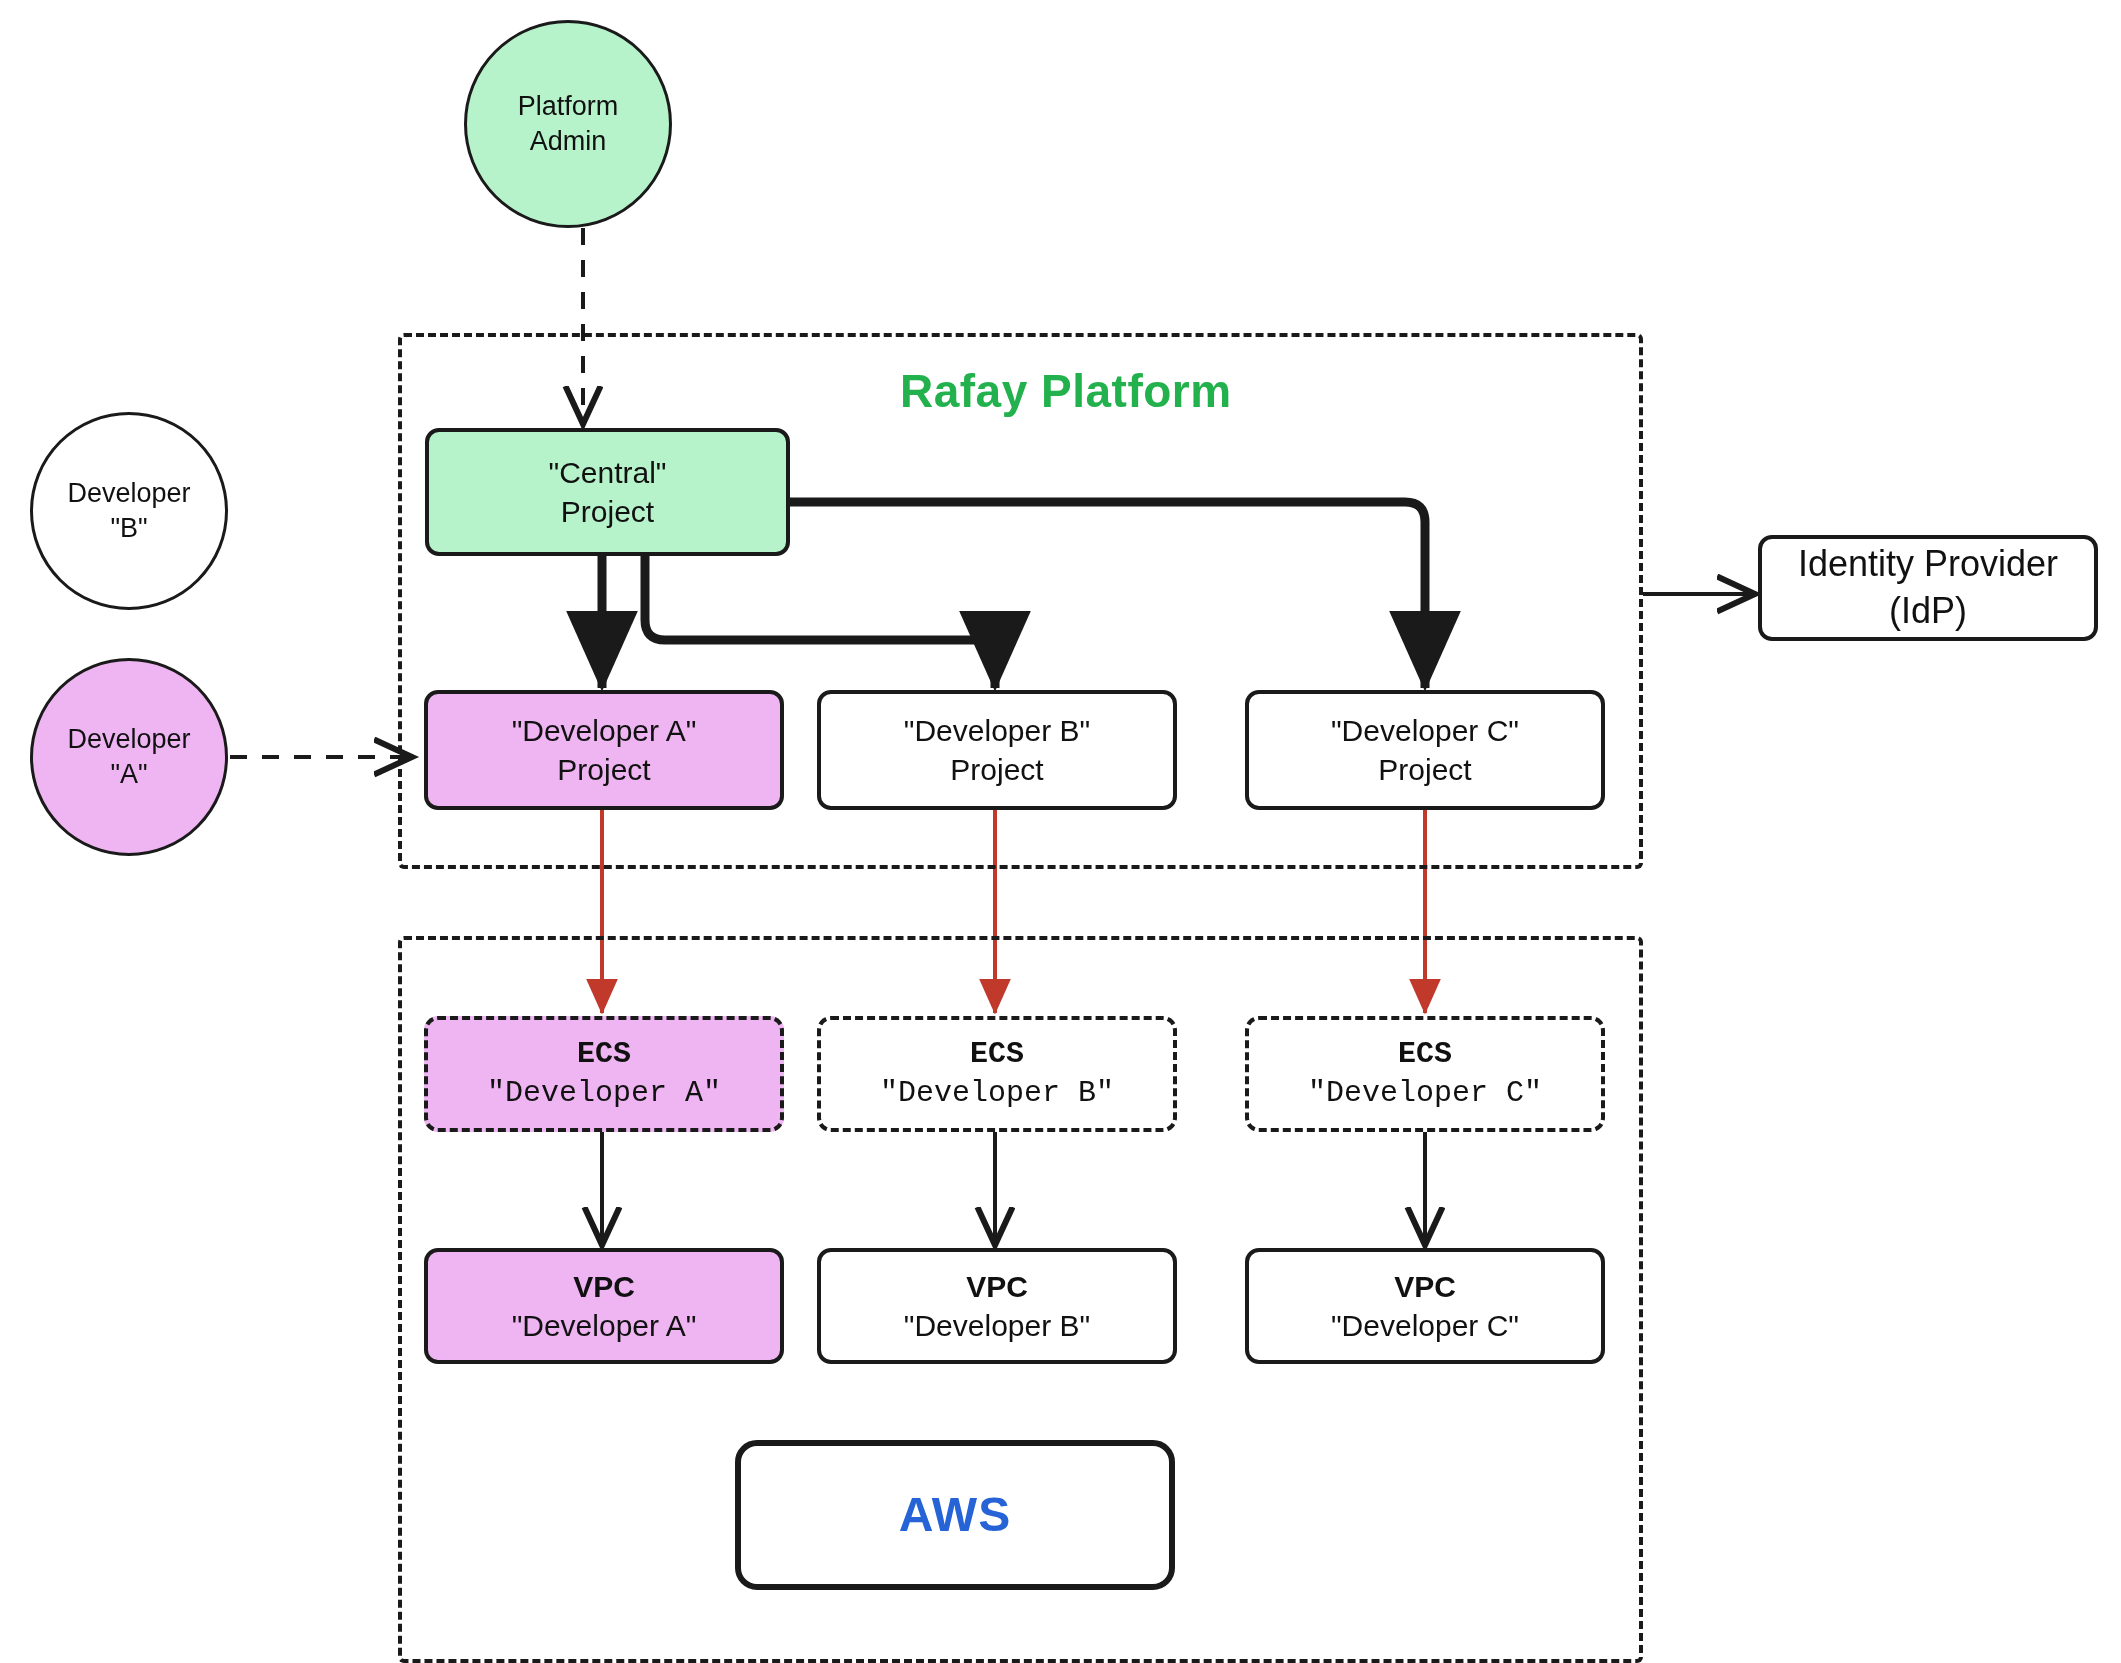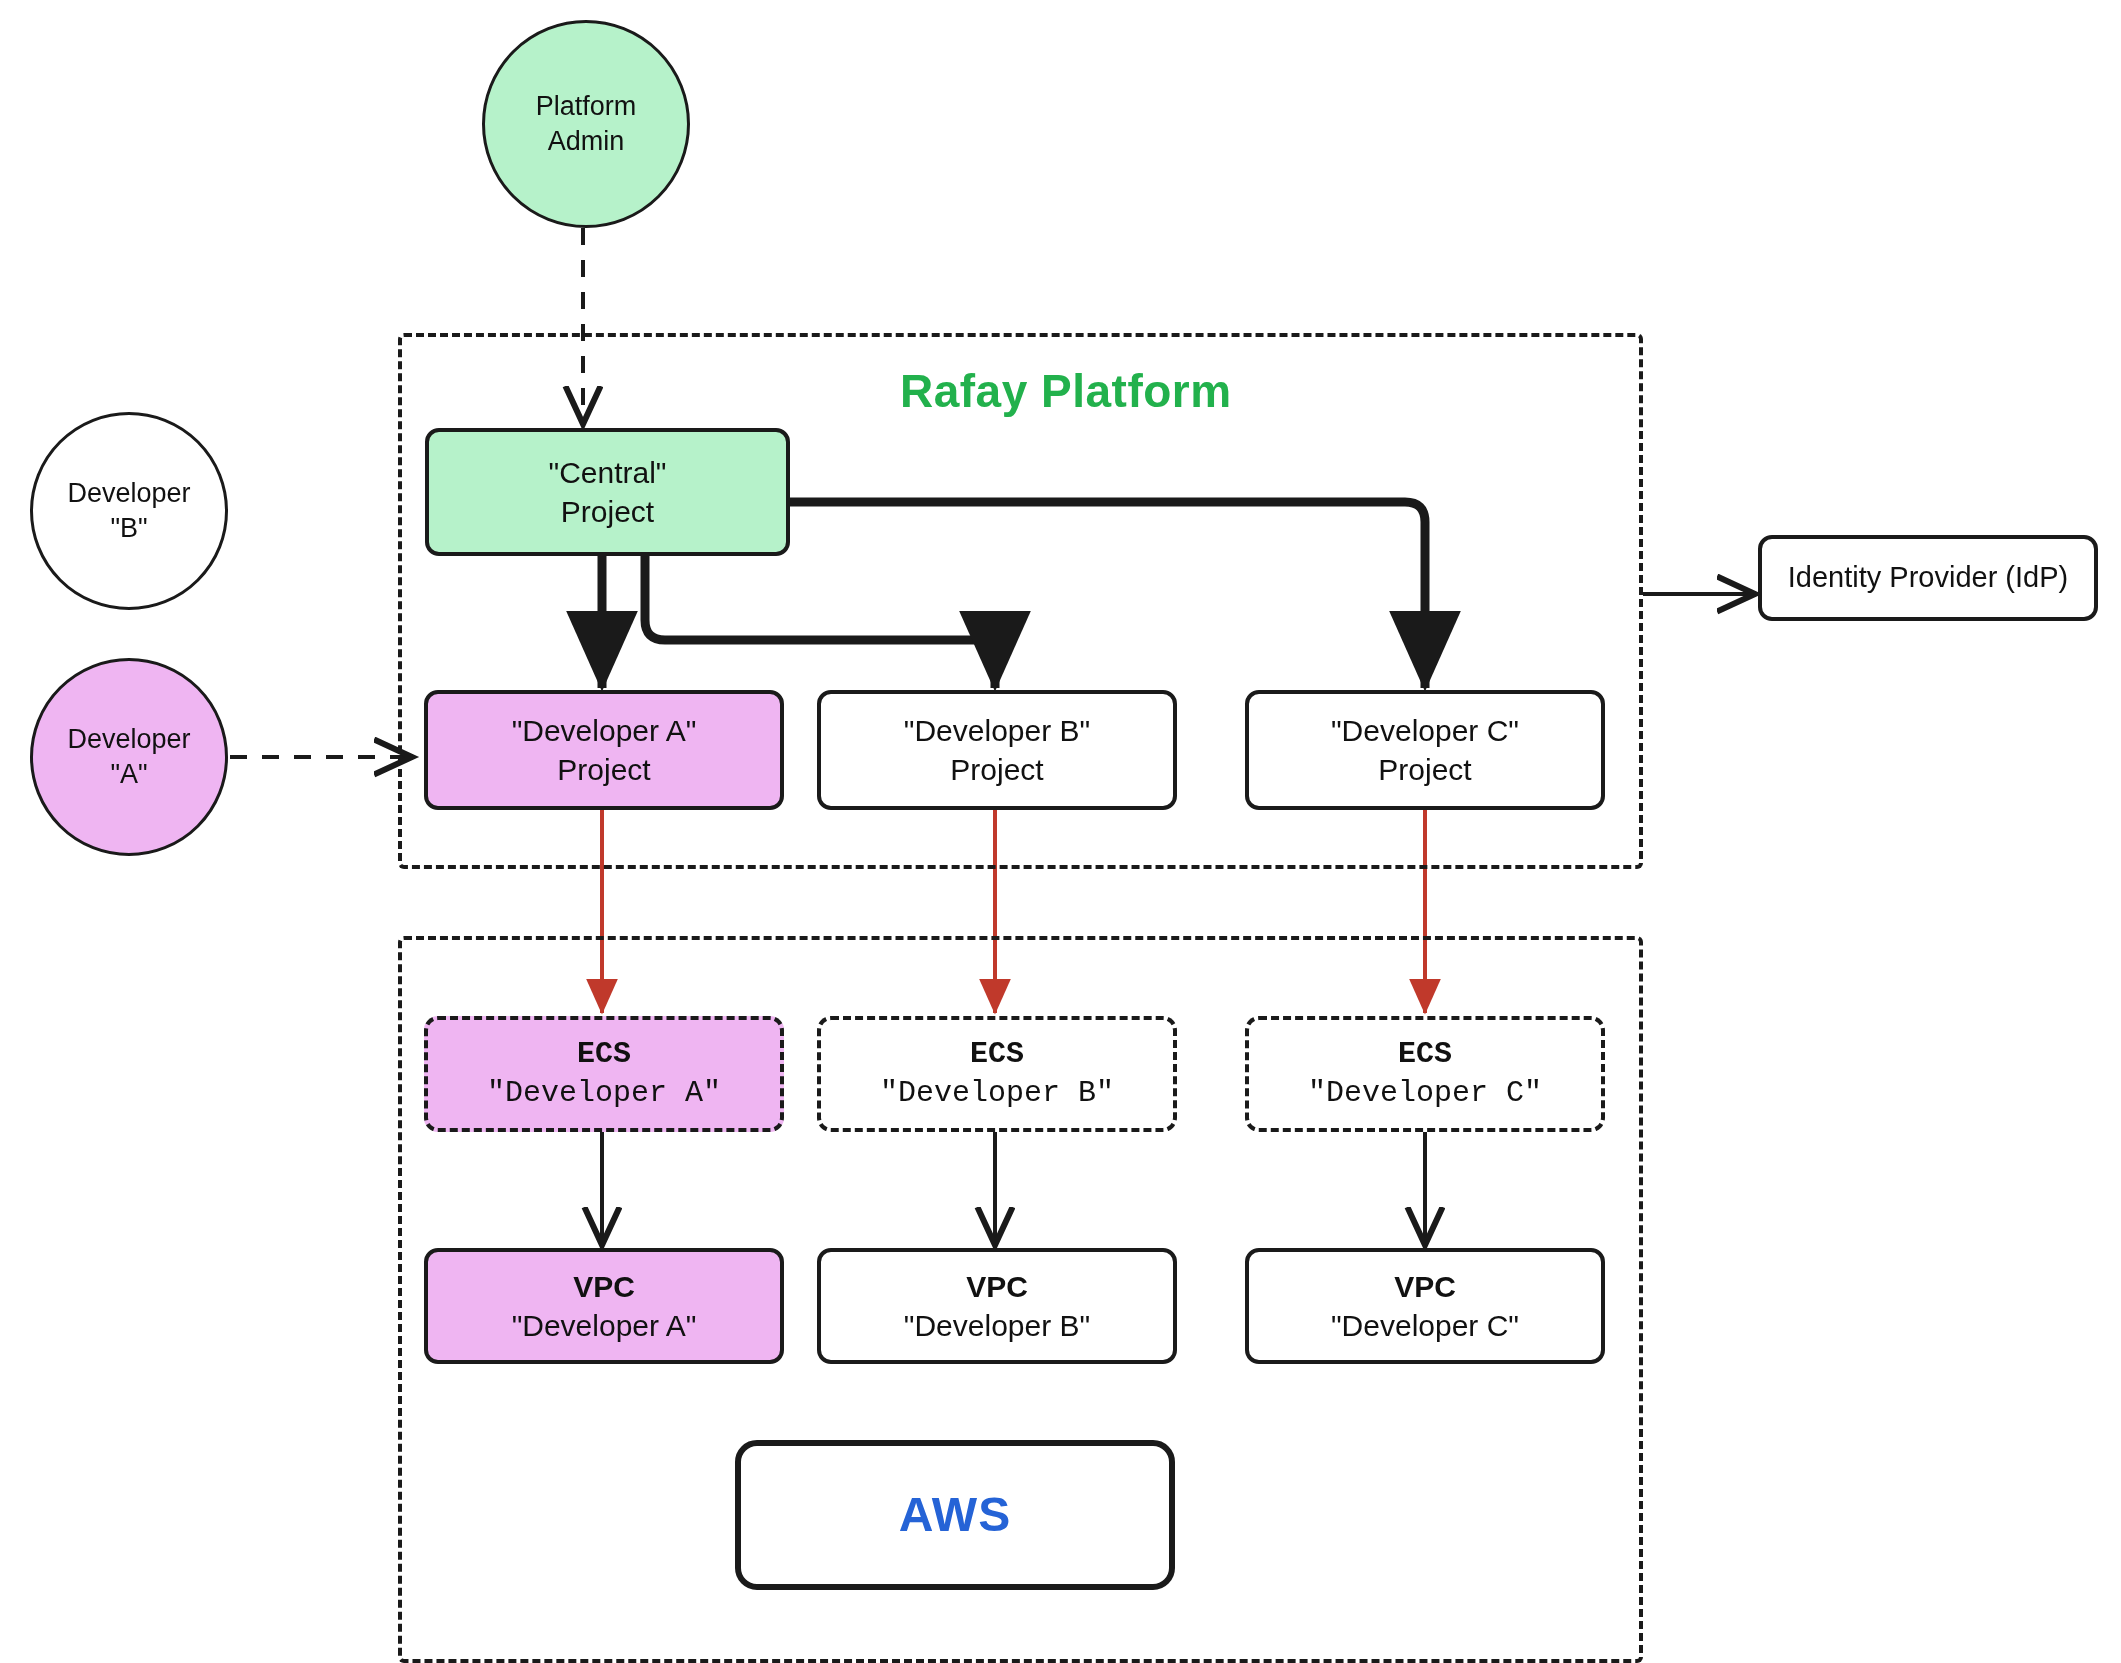--- a/index.html
+++ b/index.html
@@ -93,21 +93,21 @@
     <g>
       <path d="M1425,1132 L1425,1245" fill="none" stroke="#1a1a1a" stroke-width="4" marker-end="url(#ah-open)"></path>
     </g>
   </svg>
 
   <div class="group" style="left:398px;top:333px;width:1245px;height:536px;"></div>
   <div class="grp-title" style="left:900px;top:364px;text-align:center;">Rafay Platform</div>
 
   <div class="group" style="left:398px;top:936px;width:1245px;height:727px;"></div>
 
-  <div class="node circle green" style="left:482px;top:20px;width:208px;height:208px;align-items:center;">
+  <div class="node circle green" style="left:464px;top:20px;width:208px;height:208px;align-items:center;">
     <span>Platform</span>
     <span class="line2">Admin</span>
   </div>
 
   <div class="node circle" style="left:30px;top:412px;width:198px;height:198px;">
     <span>Developer</span>
     <span class="line2">"B"</span>
   </div>
 
   <div class="node circle pink" style="left:30px;top:658px;width:198px;height:198px;">
@@ -128,21 +128,21 @@
   <div class="node rbox" style="left:817px;top:690px;width:360px;height:120px;">
     <span>"Developer B"</span>
     <span class="line2">Project</span>
   </div>
 
   <div class="node rbox" style="left:1245px;top:690px;width:360px;height:120px;">
     <span>"Developer C"</span>
     <span class="line2">Project</span>
   </div>
 
-  <div class="node rbox" style="left:1758px;top:535px;width:340px;height:86px;font-size:29px;">
+  <div class="node rbox" style="left:1758px;top:535px;width:340px;height:106px;font-size:36px;">
     <span>Identity Provider (IdP)</span>
   </div>
 
   <div class="node dbox pink" style="left:424px;top:1016px;width:360px;height:116px;">
     <span class="bold-line">ECS</span>
     <span class="line2">"Developer A"</span>
   </div>
 
   <div class="node dbox" style="left:817px;top:1016px;width:360px;height:116px;">
     <span class="bold-line">ECS</span>

